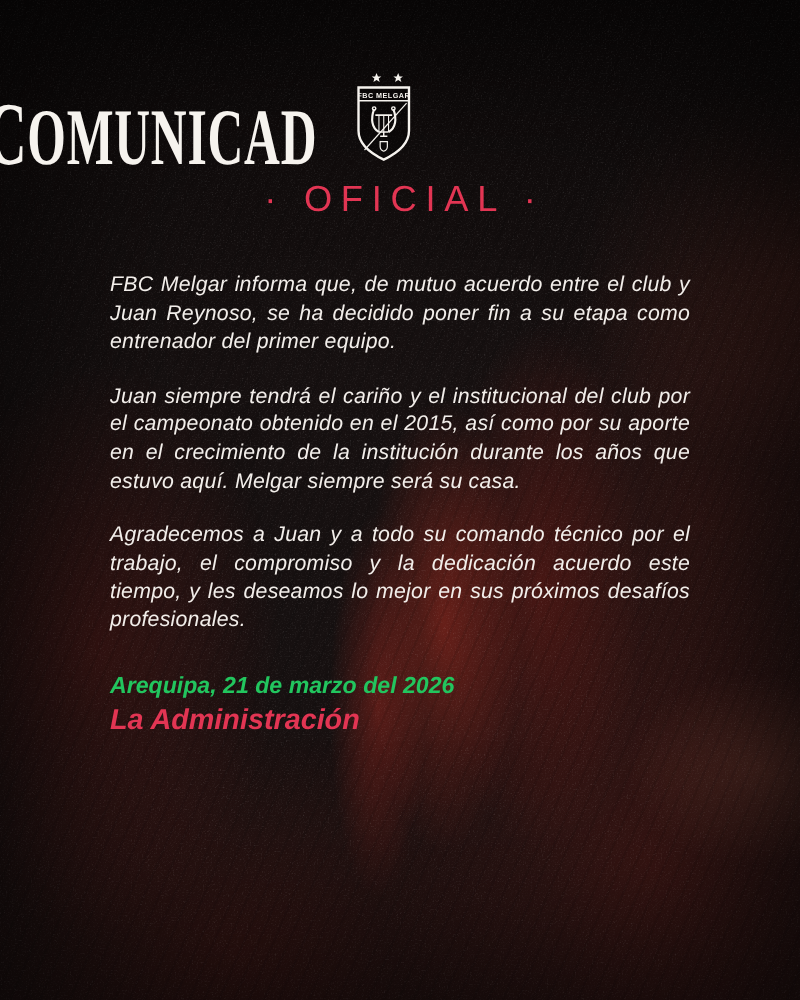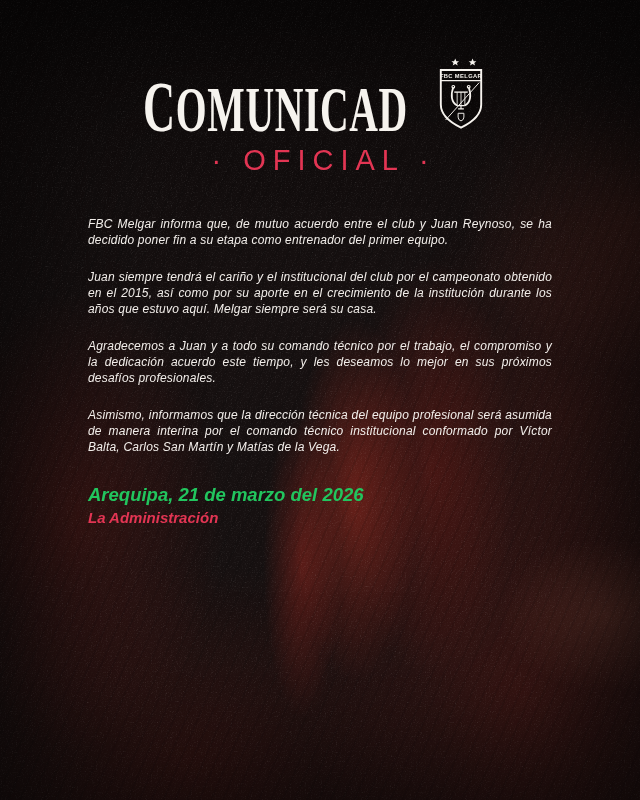--- a/index.html
+++ b/index.html
@@ -31,42 +31,42 @@
   }
   .bg-streaks{
     position:absolute;inset:0;z-index:0;opacity:.25;
     background:repeating-linear-gradient(113deg, rgba(0,0,0,.35) 0 2px, transparent 2px 6px, rgba(255,255,255,.02) 6px 7px, transparent 7px 11px);
   }
   .grain{position:absolute;inset:0;z-index:1;opacity:.5;mix-blend-mode:screen;pointer-events:none;}
   .vignette{position:absolute;inset:0;z-index:1;box-shadow:inset 0 0 140px 40px rgba(0,0,0,.55);pointer-events:none;}
   
   .content{position:relative;z-index:2;height:100%;}
   header{margin-top:72px;text-align:center;}
-  .title-row{display:flex;justify-content:center;align-items:flex-start;height:66px;gap:34px;}
+  .title-row{display:flex;align-items:flex-start;height:66px;gap:34px;}
   .title-wrap{width:242px;display:flex;justify-content:center;}
   h1.title{
     font-family:"Liberation Serif",serif;font-weight:700;
     font-size:64px;line-height:1;color:#f6f3ee;white-space:nowrap;
     transform:scaleX(.62);transform-origin:center top;letter-spacing:1px;
     text-transform:uppercase;
   }
   h1.title::first-letter{font-size:1.12em;}
   .crest{margin-left:6px;margin-top:-20px;flex:none;}
   .subtitle{
     margin-top:6px;color:var(--accent);
     font-size:29px;font-weight:400;letter-spacing:7px;
     text-indent:7px; 
   }
   main{margin:40px 88px 0 88px;}
   main p{
-    color:var(--text);font-style:italic;font-size:12px;line-height:1.33;
+    color:var(--text);font-style:italic;font-size:17px;line-height:1.33;
     text-align:justify;margin-bottom:21px;letter-spacing:.2px;
   }
   .dateline{margin-top:29px;color:#22c55e;font-size:18.5px;font-weight:700;font-style:italic;}
-  .signature{margin-top:3px;color:var(--accent);font-size:15px;font-weight:700;font-style:italic;}
+  .signature{margin-top:3px;color:var(--accent);font-size:23px;font-weight:700;font-style:italic;}
 </style>
 </head>
 <body>
 
 <div class="poster">
   <div class="bg-blobs"></div>
   <div class="bg-streaks"></div>
   <svg class="grain" width="640" height="800" aria-hidden="true">
     <filter id="grainF">
       <feTurbulence type="fractalNoise" baseFrequency="0.8" numOctaves="2" stitchTiles="stitch"></feTurbulence>
@@ -103,19 +103,18 @@
           <path d="M23,61 h6 v4 q0 3 -3 4 q-3 -1 -3 -4 z" fill="none" stroke="#f6f3ee" stroke-width="1"></path>
         </svg>
       </div>
       <div class="subtitle">· OFICIAL ·</div>
     </header>
 
     <main>
       <p>FBC Melgar informa que, de mutuo acuerdo entre el club y Juan Reynoso, se ha decidido poner fin a su etapa como entrenador del primer equipo.</p>
       <p>Juan siempre tendrá el cariño y el institucional del club por el campeonato obtenido en el 2015, así como por su aporte en el crecimiento de la institución durante los años que estuvo aquí. Melgar siempre será su casa.</p>
       <p>Agradecemos a Juan y a todo su comando técnico por el trabajo, el compromiso y la dedicación acuerdo este tiempo, y les deseamos lo mejor en sus próximos desafíos profesionales.</p>
-      <p>Asimismo, informamos que la dirección técnica del equipo profesional será asumida de manera interina por el comando técnico institucional conformado por Víctor Balta, Carlos San Martín y Matías de la Vega.</p>
       <div class="dateline">Arequipa, 21 de marzo del 2026</div>
       <div class="signature">La Administración</div>
     </main>
 
   </div>
 </div>
 
 </body></html>

